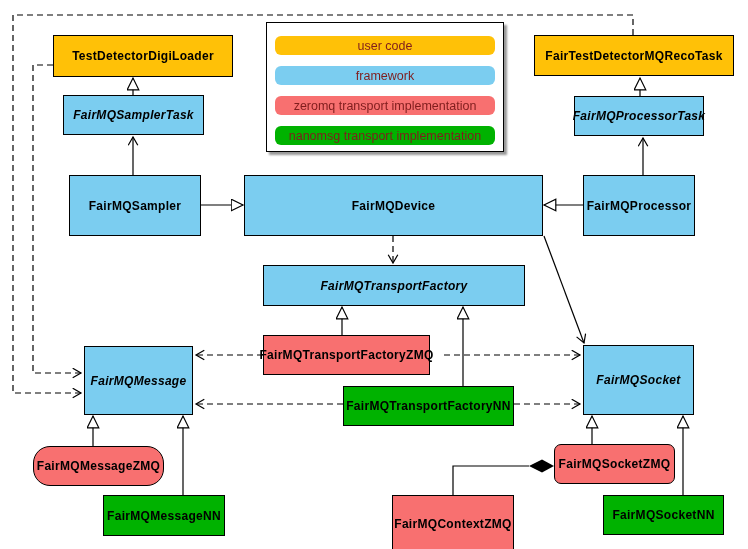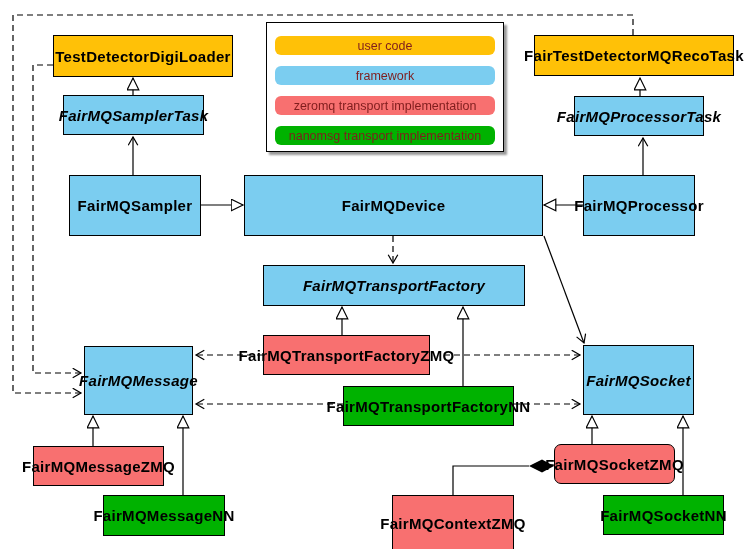--- a/index.html
+++ b/index.html
@@ -6,38 +6,38 @@
   body{
     width:748px;height:549px;position:relative;background:#ffffff;
     font-family:"Liberation Sans","DejaVu Sans",sans-serif;
     overflow:hidden;
   }
   #edges{position:absolute;left:0;top:0;width:748px;height:549px;z-index:1;}
   .node{
     position:absolute;z-index:2;box-sizing:border-box;
     border:1.4px solid #000;
     display:flex;align-items:center;justify-content:center;
-    font-size:15px;font-weight:bold;color:#000;letter-spacing:0.3px;
+    font-size:12px;font-weight:bold;color:#000;letter-spacing:0.3px;
     text-align:center;
   }
   .abstract{font-style:italic;}
   
   #n-digiloader{left:53px;top:35px;width:180px;height:42px;}
   #n-recotask{left:534px;top:35px;width:200px;height:41px;}
   #n-samplertask{left:63px;top:95px;width:141px;height:40px;}
   #n-processortask{left:574px;top:96px;width:130px;height:40px;}
   #n-sampler{left:69px;top:175px;width:132px;height:61px;}
   #n-device{left:244px;top:175px;width:299px;height:61px;}
   #n-processor{left:583px;top:175px;width:112px;height:61px;}
   #n-factory{left:263px;top:265px;width:262px;height:41px;}
   #n-tfzmq{left:263px;top:335px;width:167px;height:40px;}
   #n-tfnn{left:343px;top:386px;width:171px;height:40px;}
   #n-message{left:84px;top:346px;width:109px;height:69px;}
   #n-socket{left:583px;top:345px;width:111px;height:70px;}
-  #n-messagezmq{left:33px;top:446px;width:131px;height:40px;}
+  #n-messagezmq{left:33px;top:446px;width:131px;height:40px;border-radius:17px;}
   #n-messagenn{left:103px;top:495px;width:122px;height:41px;}
   #n-socketzmq{left:554px;top:444px;width:121px;height:40px;border-radius:7px;}
   #n-socketnn{left:603px;top:495px;width:121px;height:40px;}
   #n-contextzmq{left:392px;top:495px;width:122px;height:57px;}
   
   #legend{
     position:absolute;z-index:2;left:266px;top:22px;width:238px;height:130px;
     box-sizing:border-box;border:1.4px solid #000;background:#fff;
     box-shadow:3px 3px 2px #9a9a9a;
     display:flex;flex-direction:column;gap:11px;padding:13px 8px;

